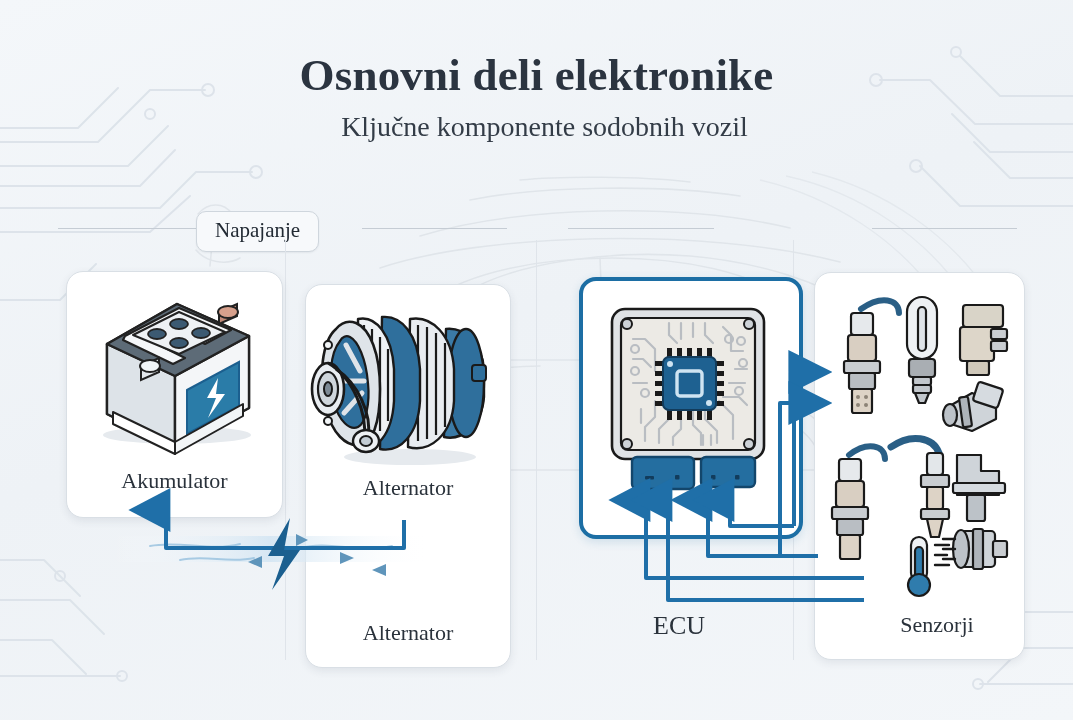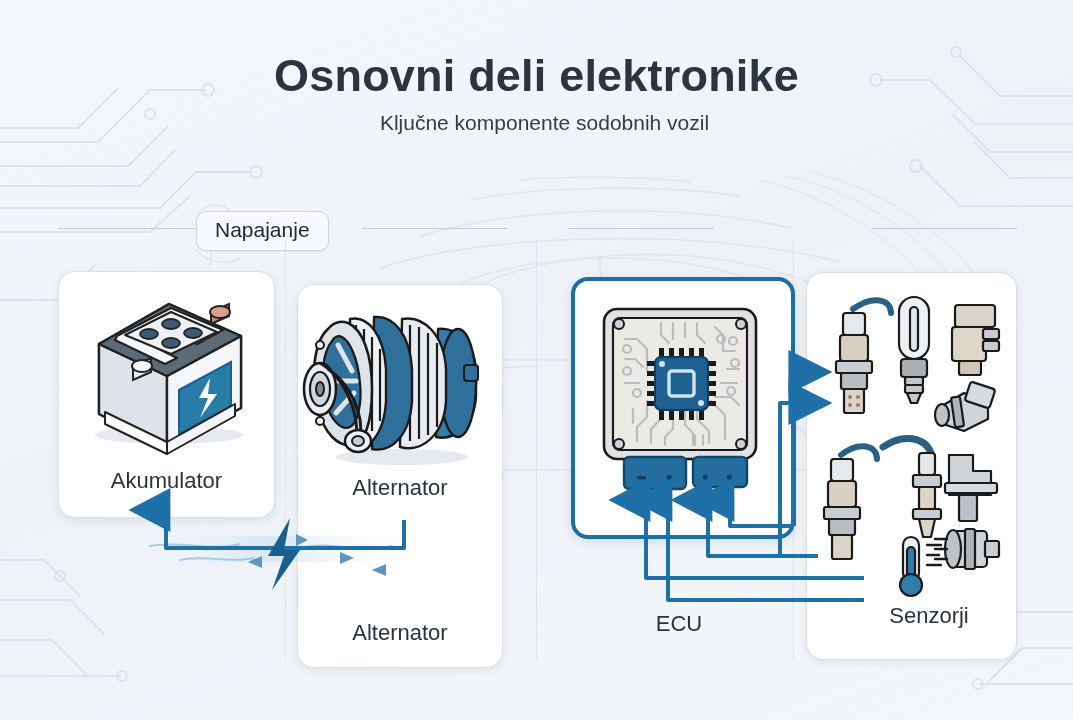--- a/index.html
+++ b/index.html
@@ -6,31 +6,32 @@
   body{
     width:1073px;height:720px;
     font-family:"Liberation Sans","DejaVu Sans",sans-serif;
     background:#f2f5f8;
     overflow:hidden;
   }
   #stage{
     position:relative;width:1073px;height:720px;
     background:linear-gradient(160deg,#f4f7fa 0%,#eef2f6 45%,#f3f6f9 100%);
     overflow:hidden;
+    font-family:Liberation Serif, serif;
   }
   .bg-svg{position:absolute;inset:0;width:1073px;height:720px;}
 
   
   .header{position:absolute;left:0;top:52px;width:1073px;text-align:center;}
   .title{
     font-size:45px;font-weight:bold;color:#2b3440;letter-spacing:.2px;
     line-height:1.05;margin:0;
   }
   .subtitle{
-    font-size:21px;color:#333c47;margin:12px 0 0 0;font-weight:normal;padding-left:16px;
+    font-size:28px;color:#333c47;margin:12px 0 0 0;font-weight:normal;padding-left:16px;
   }
 
   
   .rule{position:absolute;height:1px;background:#c5ccd4;}
   .pill{
     position:absolute;
     background:#f7f9fb;
     border:1px solid #cfd6dd;
     border-radius:10px;
     box-shadow:0 1px 2px rgba(40,55,70,.07);
@@ -40,36 +41,37 @@
   }
 
   
   .card{
     position:absolute;
     background:#ffffff;
     border:1px solid #d9dfe5;
     border-radius:17px;
     box-shadow:0 3px 9px rgba(45,60,78,.09);
     overflow:hidden;
+    margin-left:8px;
   }
   .card.accent{
     border:4px solid #1c6ea4;
     box-shadow:0 3px 10px rgba(28,110,164,.16);
   }
   .card-art{position:absolute;left:0;right:0;top:0;}
   .card-art svg{display:block;width:100%;height:100%;}
   .card-label{
     position:absolute;left:0;right:0;
     text-align:center;font-size:22px;color:#2a323b;
     white-space:nowrap;
   }
 
   
   .free-label{
-    position:absolute;text-align:center;font-size:22px;color:#2a323b;
+    position:absolute;text-align:center;font-size:26px;color:#2a323b;
     white-space:nowrap;
   }
 
   .flow-svg{position:absolute;inset:0;width:1073px;height:720px;pointer-events:none;}
 </style>
 </head>
 <body>
 
 <div id="stage">
 
@@ -394,21 +396,21 @@
           <rect x="178" y="262" width="14" height="16" rx="2" fill="#c9cdd1"></rect>
           <g stroke="#1a1a1a" stroke-width="2.4" stroke-linecap="round">
             <path d="M128 260 H140"></path>
               <path d="M128 270 H140"></path>
               <path d="M128 280 H140"></path>
           </g>
           <rect x="158" y="250" width="10" height="40" rx="2" fill="#aeb4ba"></rect>
         </g>
       </svg>
     </div>
-    <div class="card-label" style="top:330px;padding-left:35px;">Senzorji</div>
+    <div class="card-label" style="top:339px;padding-left:35px;">Senzorji</div>
   </div>
 
   <svg class="flow-svg" viewBox="0 0 1073 720" aria-hidden="true">
     <defs>
       <marker id="ar-up" markerWidth="11" markerHeight="11" refX="5.5" refY="9.4" orient="auto">
         <path d="M5.5 0 L11 10.5 L0 10.5 Z" fill="#1f6fa8"></path>
       </marker>
       <marker id="ar-right" markerWidth="11" markerHeight="11" refX="9.4" refY="5.5" orient="auto">
         <path d="M11 5.5 L0 11 L0 0 Z" fill="#1f6fa8"></path>
       </marker>

